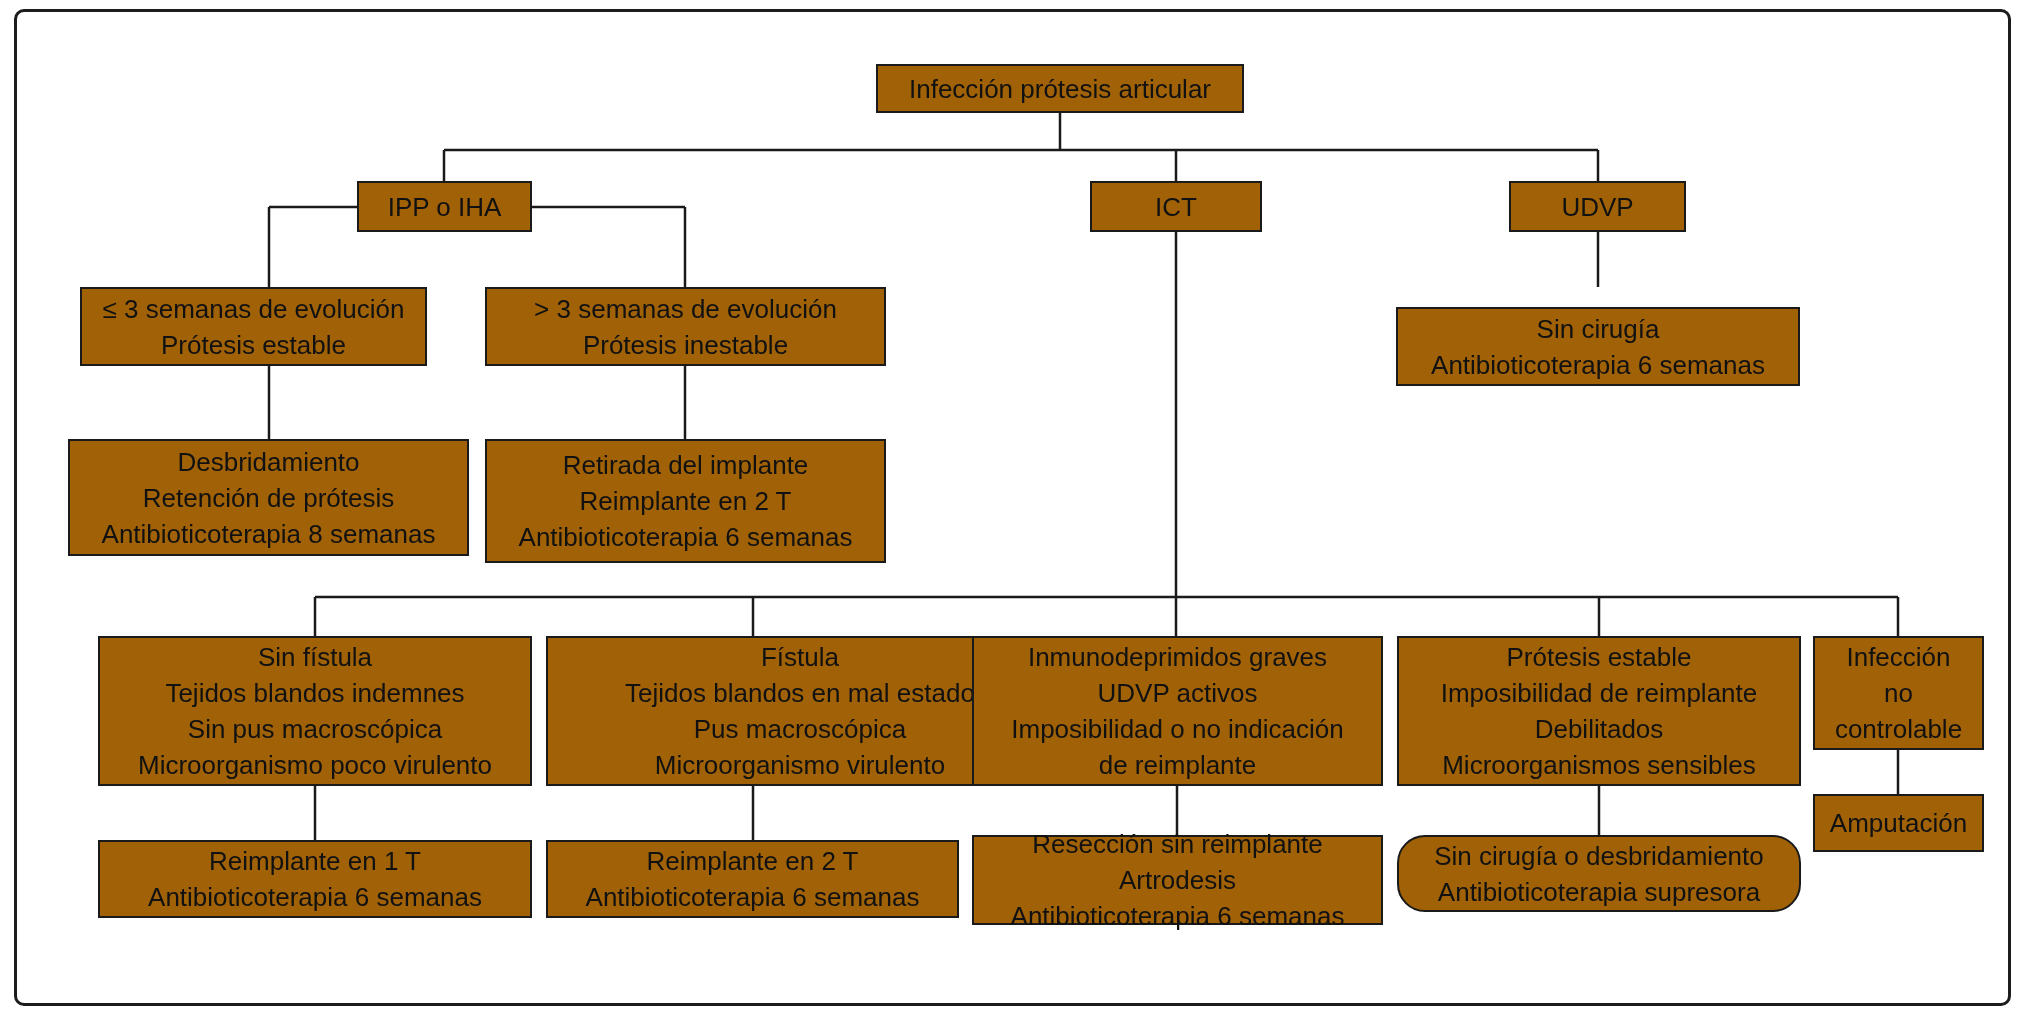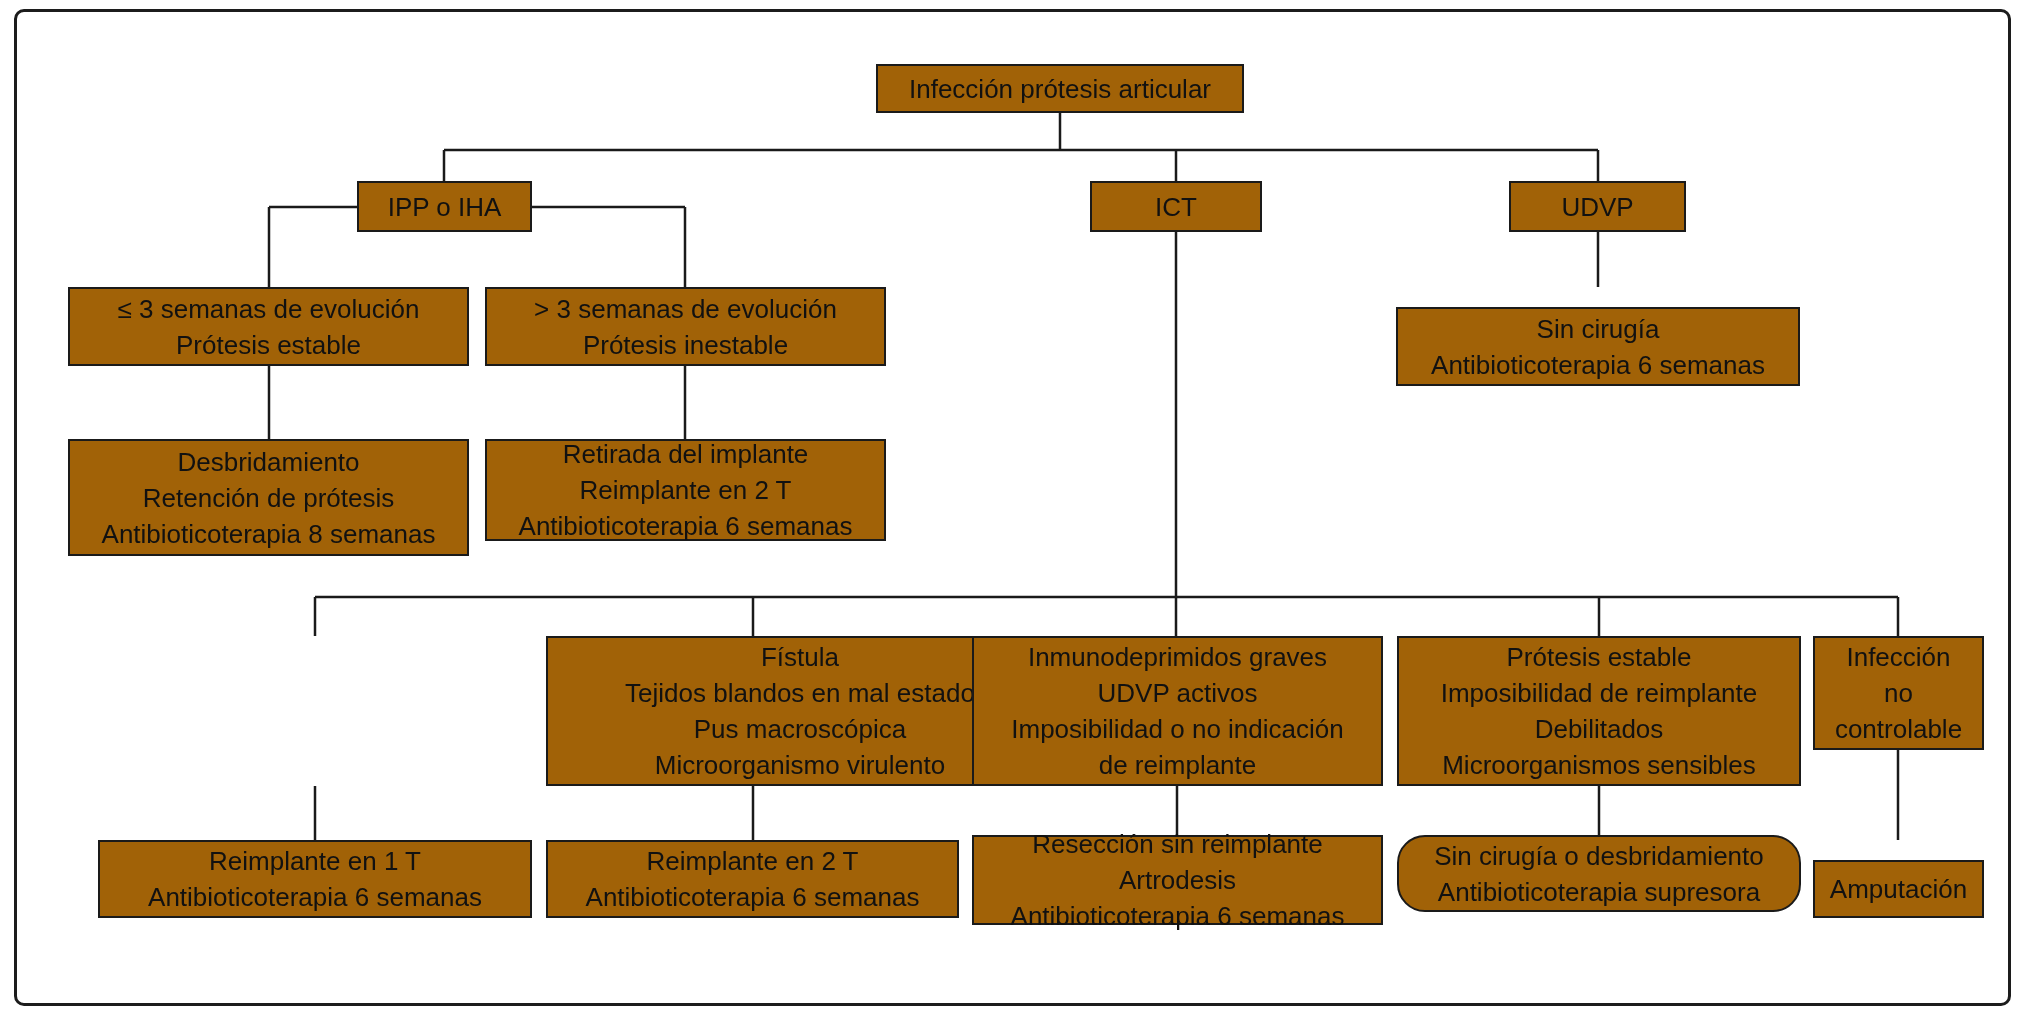--- a/index.html
+++ b/index.html
@@ -87,34 +87,38 @@
     <line x1="1599" y1="786" x2="1599" y2="835"></line>
     <line x1="1898" y1="750" x2="1898" y2="840"></line>
   </svg>
 
   <div class="node" style="left:876px; top:64px; width:368px; height:49px;">Infección prótesis articular</div>
 
   <div class="node" style="left:357px; top:181px; width:175px; height:51px;">IPP o IHA</div>
   <div class="node" style="left:1090px; top:181px; width:172px; height:51px;">ICT</div>
   <div class="node" style="left:1509px; top:181px; width:177px; height:51px;">UDVP</div>
 
-  <div class="node" style="left:68px; top:287px; width:401px; height:79px;">≤ 3 semanas de evolución
+  <div class="node" style="left:80px; top:287px; width:347px; height:79px;">≤ 3 semanas de evolución
 Prótesis estable</div>
   <div class="node" style="left:485px; top:287px; width:401px; height:79px;">&gt; 3 semanas de evolución
 Prótesis inestable</div>
   <div class="node" style="left:1396px; top:287px; width:404px; height:79px;margin-top:20px;">Sin cirugía
 Antibioticoterapia 6 semanas</div>
 
   <div class="node" style="left:68px; top:439px; width:401px; height:117px;">Desbridamiento
 Retención de prótesis
 Antibioticoterapia 8 semanas</div>
-  <div class="node" style="left:485px; top:439px; width:401px; height:102px;">Retirada del implante
+  <div class="node" style="left:485px; top:439px; width:401px; height:124px;">Retirada del implante
 Reimplante en 2 T
 Antibioticoterapia 6 semanas</div>
 
+  <div class="node" style="left:98px; top:636px; width:434px; height:150px;">Sin fístula
+Tejidos blandos indemnes
+Sin pus macroscópica
+Microorganismo poco virulento</div>
   <div class="node" style="left:546px; top:636px; width:479px; height:150px;padding-left:33px;">Fístula
 Tejidos blandos en mal estado
 Pus macroscópica
 Microorganismo virulento</div>
   <div class="node" style="left:972px; top:636px; width:411px; height:150px;">Inmunodeprimidos graves
 UDVP activos
 Imposibilidad o no indicación
 de reimplante</div>
   <div class="node" style="left:1397px; top:636px; width:404px; height:150px;">Prótesis estable
 Imposibilidad de reimplante
@@ -126,15 +130,15 @@
 
   <div class="node" style="left:98px; top:840px; width:434px; height:78px;">Reimplante en 1 T
 Antibioticoterapia 6 semanas</div>
   <div class="node" style="left:546px; top:840px; width:413px; height:78px;">Reimplante en 2 T
 Antibioticoterapia 6 semanas</div>
   <div class="node" style="left:972px; top:835px; width:411px; height:90px;">Resección sin reimplante
 Artrodesis
 Antibioticoterapia 6 semanas</div>
   <div class="node" style="left:1397px; top:835px; width:404px; height:77px;border-radius:28px;">Sin cirugía o desbridamiento
 Antibioticoterapia supresora</div>
-  <div class="node" style="left:1813px; top:860px; width:171px; height:58px;text-align:right;">Amputación</div>
+  <div class="node" style="left:1813px; top:794px; width:171px; height:58px;text-align:right;">Amputación</div>
 
 </div>
 
 </body></html>

